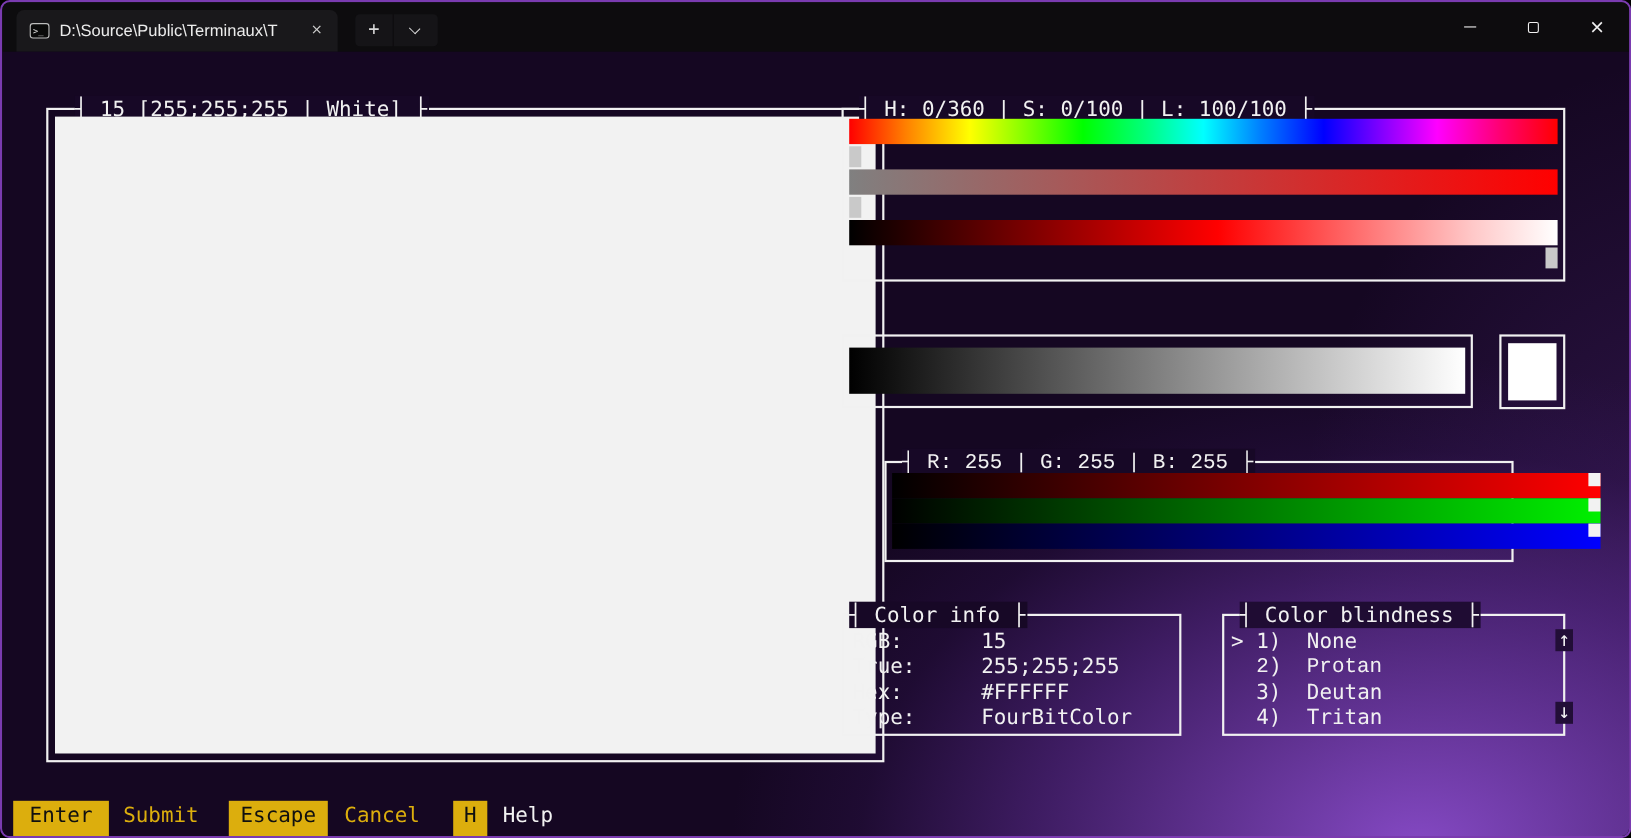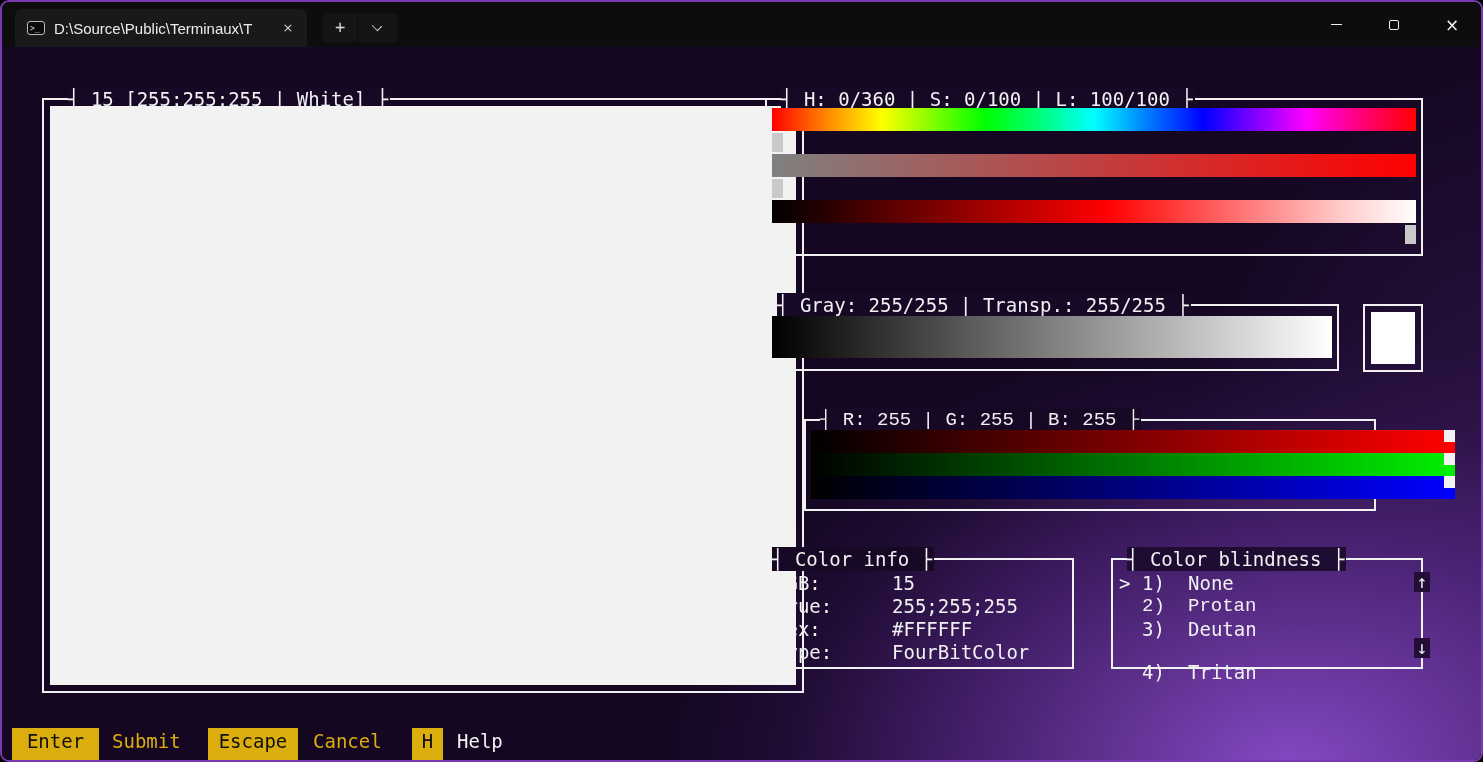--- a/index.html
+++ b/index.html
@@ -75,21 +75,21 @@
 
   .info-box { left:763px; top:511px; width:309px; height:111px; }
   .info-box .tui-title { left:5px; }
   .info-row { position:absolute; left:8px; line-height:23px; white-space:pre; }
   .ir0{top:12px;} .ir1{top:35px;} .ir2{top:58px;} .ir3{top:81px;}
   .info-label { display:inline-block; width:117px; }
 
   .blind-box { left:1109px; top:511px; width:312px; height:111px; }
   .blind-box .tui-title { left:14px; background:#1f0c33; }
   .blind-item { position:absolute; left:6px; line-height:23px; white-space:pre; }
-  .bl0{top:12px;} .bl1{top:35px;font-family:Liberation Mono, monospace;} .bl2{top:58px;} .bl3{top:81px;margin-top:20px;}
+  .bl0{top:12px;} .bl1{top:35px;font-family:Liberation Mono, monospace;} .bl2{top:58px;} .bl3{top:81px;}
   .bi-marker { display:inline-block; width:23px; }
   .bi-num { display:inline-block; width:46px; }
   .arrow { position:absolute; right:-9px; width:16px; text-align:center; font-size:18px; line-height:20px;
            color:#f1f1f1; background:#220e37; }
   .arrow-up { top:12px; } .arrow-down { top:78px; }
 
   
   .keybar { position:absolute; left:0; right:0; top:681px; height:28px; }
   .key { position:absolute; top:0; height:42px; line-height:26px; text-align:center;
          background:#dcae0d; color:#101010; }
@@ -140,21 +140,20 @@
       <span class="tui-title">┤ H: 0/360 | S: 0/100 | L: 100/100 ├</span>
       <div class="bar hue-bar"></div>
       <div class="slider s-hue"></div>
       <div class="bar sat-bar"></div>
       <div class="slider s-sat"></div>
       <div class="bar light-bar"></div>
       <div class="slider s-light"></div>
     </div>
 
     <div class="tui-box gray-box">
-      <span class="tui-title">┤ Gray: 255/255 | Transp.: 255/255 ├</span>
       <div class="gray-bar"></div>
     </div>
 
     <div class="tui-box swatch-box">
       <div class="swatch-fill" style="background: rgb(255, 255, 255);"></div>
     </div>
 
     <div class="tui-box rgb-box">
       <span class="tui-title">┤ R: 255 | G: 255 | B: 255 ├</span>
       <div class="bar r-bar"></div>

